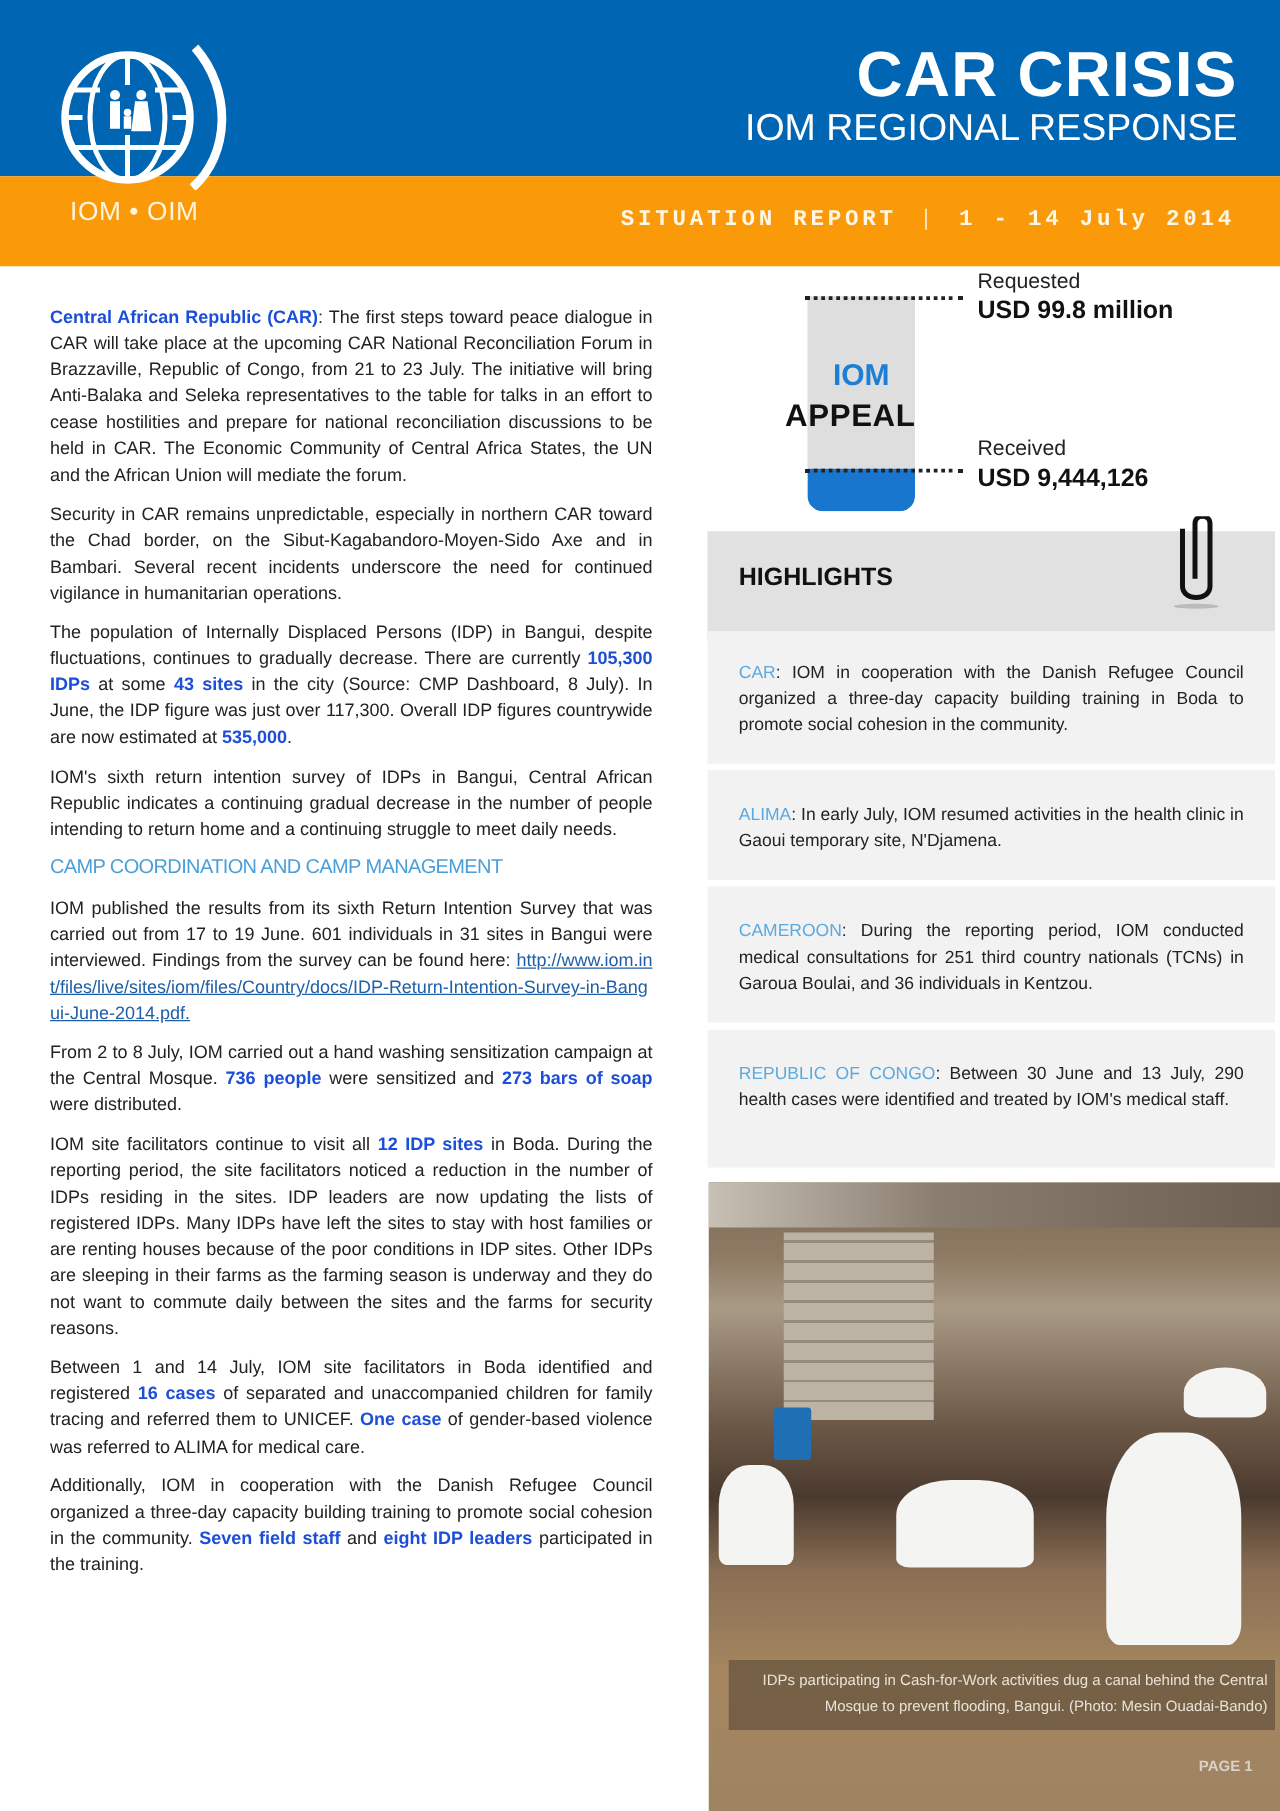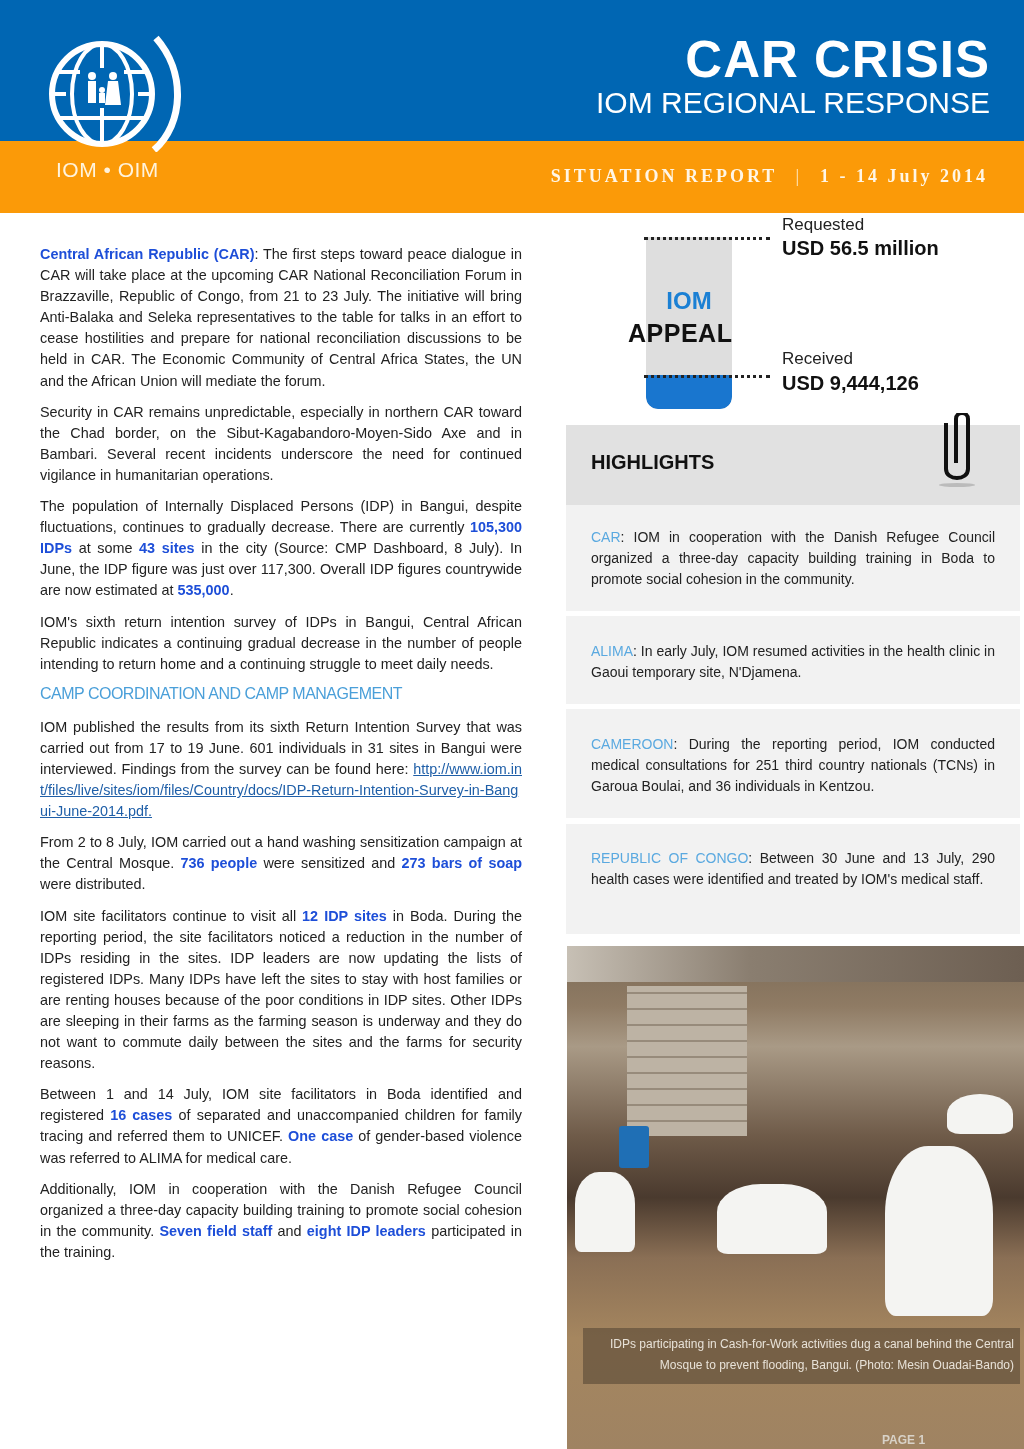--- a/index.html
+++ b/index.html
@@ -5,21 +5,21 @@
   * { margin: 0; padding: 0; box-sizing: border-box; }
   html, body { width: 1024px; height: 1449px; background: #ffffff; overflow: hidden; }
   body { position: relative; font-family: "DejaVu Sans", sans-serif; color: #1a1a1a; }
 
   .hdr-blue { position: absolute; left: 0; top: 0; width: 1024px; height: 141px; background: #0066b3; }
   .hdr-orange { position: absolute; left: 0; top: 141px; width: 1024px; height: 72px; background: #fb9a08; }
   .logo { position: absolute; left: 36px; top: 32px; width: 150px; height: 120px; }
   .logo-text { position: absolute; left: 56px; top: 158px; color: #fff3dc; font-family: "Liberation Sans", sans-serif; font-size: 21px; letter-spacing: 0.5px; }
   .title { position: absolute; right: 34px; top: 30px; color: #ffffff; font-family: "Liberation Sans", sans-serif; font-weight: bold; font-size: 51px; letter-spacing: 1px; }
   .subtitle { position: absolute; right: 34px; top: 86px; color: #ffffff; font-family: "Liberation Sans", sans-serif; font-size: 30px; }
-  .report-line { position: absolute; right: 36px; top: 166px; color: #fff6e6; font-family: Liberation Serif, serif; font-weight: bold; font-size: 18px; letter-spacing: 3px; display: flex; gap: 18px; }
+  .report-line { position: absolute; right: 36px; top: 166px; color: #fff6e6; font-family: Liberation Mono, monospace; font-weight: bold; font-size: 18px; letter-spacing: 3px; display: flex; gap: 18px; }
   .report-sep { font-weight: normal; opacity: 0.85; }
 
   .left { position: absolute; left: 40px; top: 244px; width: 482px; }
   .section-h { color: #4a9fd9; font-family: "Liberation Sans", sans-serif; font-size: 16px; letter-spacing: -0.5px; text-transform: uppercase; margin-bottom: 14px; }
   .para { font-family: "Liberation Sans", sans-serif; font-size: 14.4px; line-height: 21.1px; text-align: justify; margin-bottom: 10px; color: #222; }
   .hl { color: #1d4ed8; font-weight: bold; }
   .link { color: #1f5fa8; text-decoration: underline; word-break: break-all; }
   .ops { font-family: "Liberation Sans", sans-serif; font-weight: bold; font-size: 22px; margin: 12px 0 40px; }
   .ops .gray { color: #8c8c8c; }
 
@@ -40,21 +40,21 @@
   .hl-key { color: #5aa9e0; }
 
   .photo { position: absolute; left: 567px; top: 946px; width: 457px; height: 503px; overflow: hidden;
     background: linear-gradient(180deg, #7b6a56 0%, #8f7b64 12%, #a99a86 20%, #6e5a48 38%, #4a3a2e 50%, #8a6f55 62%, #a5865f 78%, #9f8362 100%); }
   .roof { position: absolute; left: 0; top: 0; width: 100%; height: 36px; background: linear-gradient(90deg,#c7c0b5,#8a7e70 40%,#6d5f52); }
   .wall { position: absolute; left: 60px; top: 40px; width: 120px; height: 150px; background: repeating-linear-gradient(0deg,#bdb3a4 0 14px,#978b7b 14px 16px); }
   .barrel { position: absolute; left: 52px; top: 180px; width: 30px; height: 42px; background: #1f6fb5; border-radius: 3px; }
   .person { position: absolute; background: #f4f4f2; border-radius: 40% 40% 10% 10%; }
   .caption-box { position: absolute; left: 583px; top: 1328px; width: 437px; height: 56px; background: rgba(80,65,50,0.55); }
   .caption-text { position: absolute; left: 590px; top: 1334px; width: 424px; text-align: right; color: #e8e2d8; font-family: "Liberation Sans", sans-serif; font-size: 12px; line-height: 21px; }
-  .page-no { position: absolute; left: 882px; top: 1406px; color: #d8d2c8; font-family: "Liberation Sans", sans-serif; font-size: 12px; font-weight: bold; margin-top: 27px; }
+  .page-no { position: absolute; left: 959px; top: 1406px; color: #d8d2c8; font-family: "Liberation Sans", sans-serif; font-size: 12px; font-weight: bold; }
 </style>
 </head>
 <body>
 
 <div class="hdr-blue"></div>
 <div class="hdr-orange"></div>
 
 <svg class="logo" viewBox="0 0 150 120">
   <g fill="none" stroke="#fff" stroke-width="6">
     <circle cx="66" cy="62" r="50"></circle>
@@ -114,21 +114,21 @@
 
 <div class="appeal">
   <div class="jar">
     <div class="jar-fill" id="jar-fill" style="height: 34px;"></div>
   </div>
   <div class="dots" style="top:22px"></div>
   <div class="dots" id="received-line" style="top: 160px;"></div>
   <div class="appeal-iom">IOM</div>
   <div class="appeal-word">APPEAL</div>
   <div class="amt-label" style="top:0px">Requested</div>
-  <div class="amt-value" style="top:22px">USD 56.5 million</div>
+  <div class="amt-value" style="top:22px">USD 99.8 million</div>
   <div class="amt-label" style="top:134px">Received</div>
   <div class="amt-value" style="top:157px">USD 9,444,126</div>
 </div>
 
 <div class="hl-head">
   <div class="hl-title">HIGHLIGHTS</div>
   <svg class="clip" viewBox="0 0 50 76">
     <path d="M14 10 L14 56 C14 68 36 68 36 56 L36 6 C36 -2 24 -2 24 6 L24 50" fill="none" stroke="#111" stroke-width="4"></path>
     <ellipse cx="25" cy="72" rx="18" ry="2" fill="#bbb"></ellipse>
   </svg>

